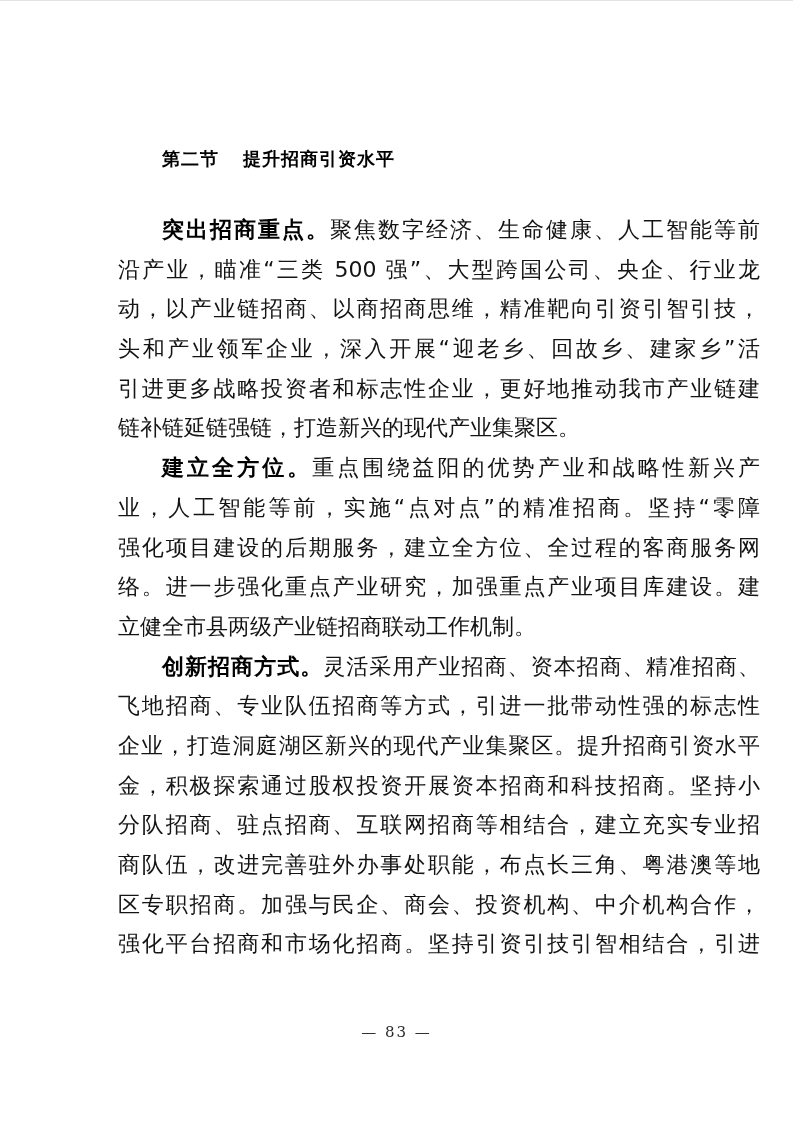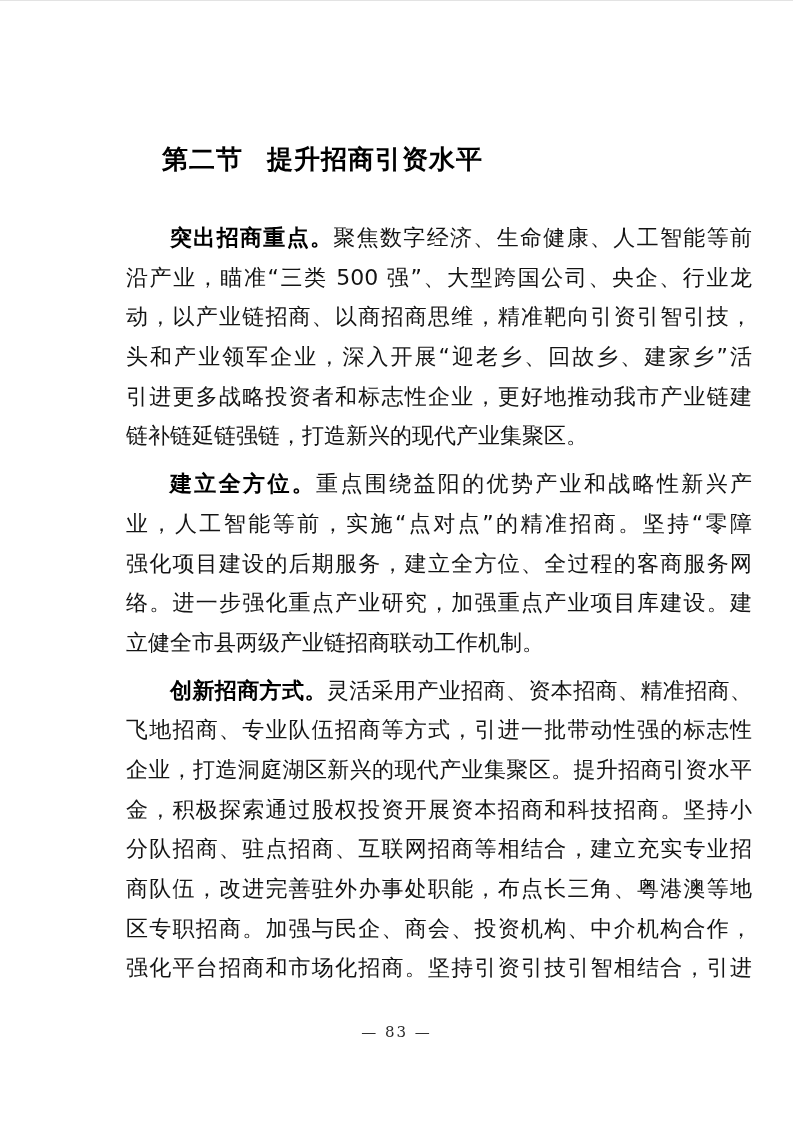--- a/index.html
+++ b/index.html
@@ -16,39 +16,39 @@
     border-top: 1px solid #e3e3e3;
     box-sizing: border-box;
   }
   .doc-title {
     position: absolute;
     left: 162px;
     top: 141px;
     margin: 0;
     font-family: "DejaVu Serif", "Liberation Serif", serif;
     font-weight: 700;
-    font-size: 26px;
+    font-size: 18px;
     line-height: 34px;
     color: #000000;
     letter-spacing: 1px;
     white-space: nowrap;
   }
   .doc-title .title-text {
     margin-left: 24px;
   }
   .doc-body {
     position: absolute;
     left: 118px;
     top: 209px;
     width: 642px;
     font-family: "DejaVu Sans", "Liberation Sans", sans-serif;
     font-size: 22px;
     color: #141414;
   }
-  .para { margin: 8px; }
+  .para { margin: 0; }
   .line {
     height: 39.7px;
     line-height: 39.7px;
     text-align: justify;
     text-align-last: justify;
     text-justify: inter-character;
     overflow: hidden;
     white-space: normal;
   }
   .line.first {

